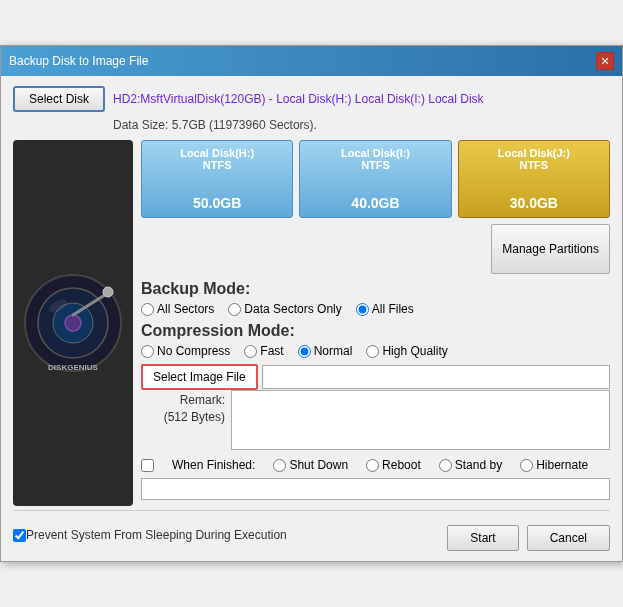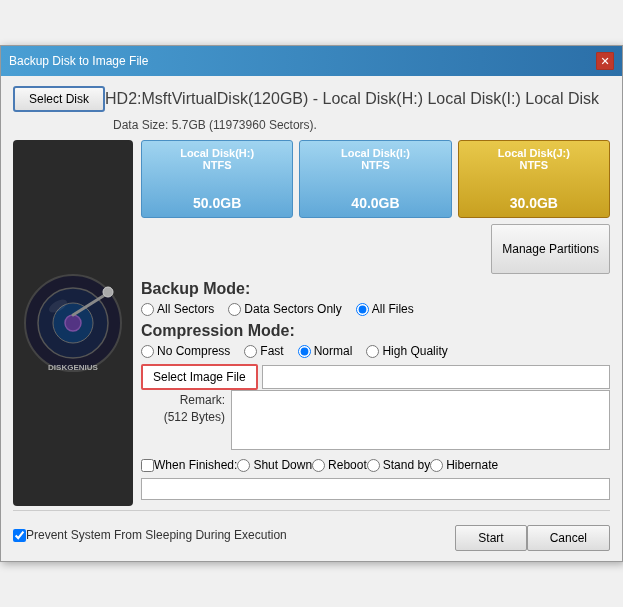--- a/index.html
+++ b/index.html
@@ -52,22 +52,23 @@
     .select-disk-btn {
       background: linear-gradient(to bottom, #f8f8f8, #e0e0e0);
       border: 2px solid #4a7bb5;
       padding: 4px 14px;
       font-size: 12px;
       cursor: pointer;
       border-radius: 3px;
       white-space: nowrap;
     }
     .disk-label {
-      font-size: 16px;
-      color: #404040;
+      margin-left: 8px;
+      font-size: 12px;
+      color: #6d28d9;
       flex: 1;
       overflow: hidden;
       text-overflow: ellipsis;
       white-space: nowrap;
     }
     .data-size {
       font-size: 12px;
       color: #444;
       margin-left: 100px;
       margin-bottom: 8px;
@@ -192,21 +193,21 @@
       flex: 1;
       border: 1px solid #aaa;
       font-size: 12px;
       resize: none;
       height: 60px;
       padding: 2px 4px;
     }
     .when-finished-row {
       display: flex;
       align-items: flex-end;
-      gap: 0;
+      gap: 18px;
       margin-bottom: 6px;
       flex-wrap: wrap;
     }
     .when-finished-row label {
       font-size: 12px;
       cursor: pointer;
     }
     .progress-input {
       width: 100%;
       border: 1px solid #aaa;
@@ -223,20 +224,21 @@
       border-top: 1px solid #ccc;
       margin-top: 4px;
     }
     .prevent-label {
       font-size: 12px;
       color: #333;
     }
     .bottom-buttons {
       display: flex;
       justify-content: space-between;
+      gap: 8px;
       padding-top: 6px;
     }
     .btn-start, .btn-cancel {
       padding: 5px 22px;
       font-size: 12px;
       border: 1px solid #999;
       background: linear-gradient(to bottom, #f8f8f8, #ddd);
       cursor: pointer;
       border-radius: 2px;
     }

